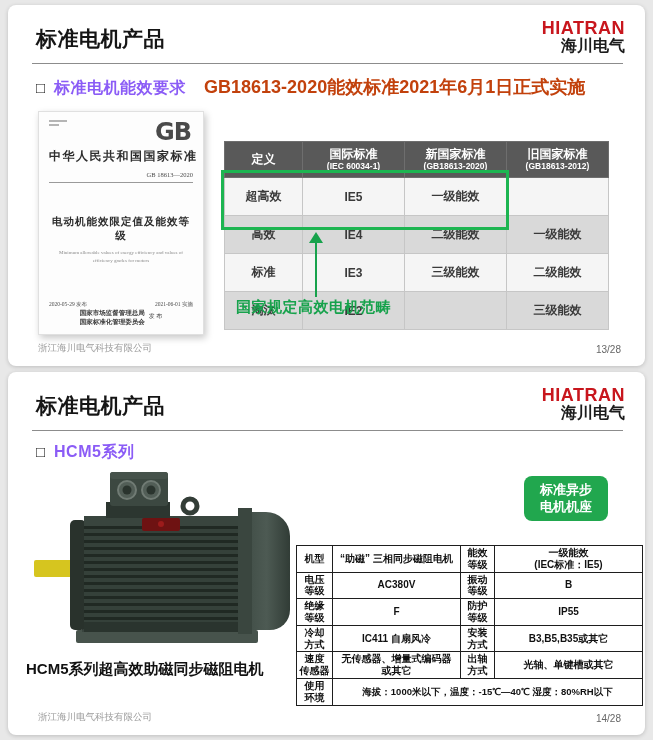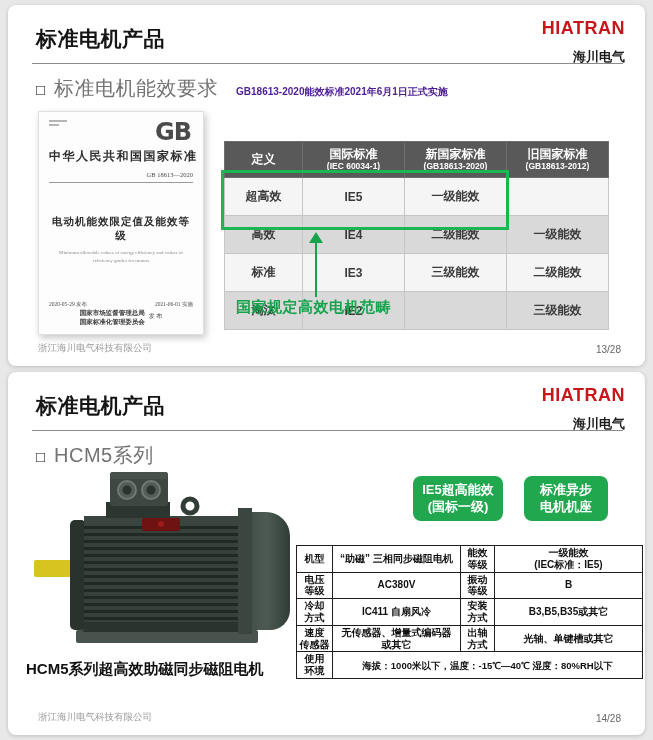--- a/index.html
+++ b/index.html
@@ -10,27 +10,27 @@
   .slide {
     position: absolute; left: 8px; width: 637px; background: #ffffff;
     border-radius: 8px; box-shadow: 0 1px 4px rgba(0,0,0,.18); overflow: hidden;
   }
   #slide1 { top: 5px;  height: 361px; }
   #slide2 { top: 372px; height: 363px; }
 
   .page-title { position: absolute; left: 28px; top: 20px; font-size: 21px; font-weight: 800; color: #151515; letter-spacing: .5px; }
   .logo { position: absolute; right: 20px; top: 14px; text-align: right; line-height: 1; }
   .logo-main { font-size: 18px; font-weight: 900; color: #c8161d; letter-spacing: .5px; }
-  .logo-sub  { font-size: 13px; font-weight: 900; color: #1c1c1c; margin-top: 13px; }
+  .logo-sub  { font-size: 16px; font-weight: 900; color: #1c1c1c; margin-top: 1px; }
   .title-rule { position: absolute; left: 24px; right: 22px; top: 58px; height: 1px; background: #8c8c8c; }
 
   .section-row { position: absolute; left: 28px; top: 70px; display: flex; align-items: baseline; white-space: nowrap; }
   .section-bullet { font-size: 15px; font-weight: 700; color: #111; margin-right: 9px; }
-  .section-label  { font-size: 20px; font-weight: 400; color: #737373; letter-spacing: .5px; }
-  .section-note   { font-size: 10px; font-weight: 700; color: #4c1d95; margin-left: 18px; }
+  .section-label  { font-size: 16px; font-weight: 700; color: #8b5cf6; letter-spacing: .5px; }
+  .section-note   { font-size: 18px; font-weight: 700; color: #c2410c; margin-left: 18px; }
 
   .footer-company { position: absolute; left: 30px; bottom: 11px; font-size: 9.5px; color: #9a9a9a; }
   .footer-page    { position: absolute; right: 24px; bottom: 11px; font-size: 10px; color: #666; }
 
   
   .gb-doc {
     position: absolute; left: 30px; top: 106px; width: 166px; height: 224px;
     background: #fdfdfd; border: 1px solid #e0e0e0; box-shadow: 2px 3px 7px rgba(0,0,0,.22);
     padding: 8px 10px; font-family: "Liberation Serif", serif; color: #3c3c3c;
   }
@@ -240,22 +240,20 @@
       <circle cx="97" cy="20" r="9" fill="#525e57" stroke="#707b74" stroke-width="2"></circle>
       <circle cx="97" cy="20" r="4.5" fill="#2a342e"></circle>
       <circle cx="121" cy="20" r="9" fill="#525e57" stroke="#707b74" stroke-width="2"></circle>
       <circle cx="121" cy="20" r="4.5" fill="#2a342e"></circle>
       <circle cx="160" cy="36" r="7" fill="none" stroke="#333d37" stroke-width="5"></circle>
       <path d="M208,42 h28 a24,24 0 0 1 24,24 v74 a20,20 0 0 1 -20,20 h-32 z" fill="url(#capg)"></path>
       <rect x="208" y="38" width="14" height="126" fill="#3a463f"></rect>
     </svg>
   </div>
 
-  <div class="badge" id="badge-1">IE5超高能效
-(国标一级)</div>
   <div class="badge" id="badge-2">标准异步
 电机机座</div>
 
   <table class="spec-table">
     <colgroup>
         <col style="width:36px">
         <col style="width:128px">
         <col style="width:34px">
         <col style="width:148px">
       </colgroup>
@@ -270,20 +268,28 @@
     </tr>
     <tr>
       <td>电压
 等级</td>
       <td>AC380V</td>
       <td>振动
 等级</td>
       <td>B</td>
     </tr>
     <tr>
+      <td>绝缘
+等级</td>
+      <td>F</td>
+      <td>防护
+等级</td>
+      <td>IP55</td>
+    </tr>
+    <tr>
       <td>冷却
 方式</td>
       <td>IC411 自扇风冷</td>
       <td>安装
 方式</td>
       <td>B3,B5,B35或其它</td>
     </tr>
     <tr>
       <td>速度
 传感器</td>

